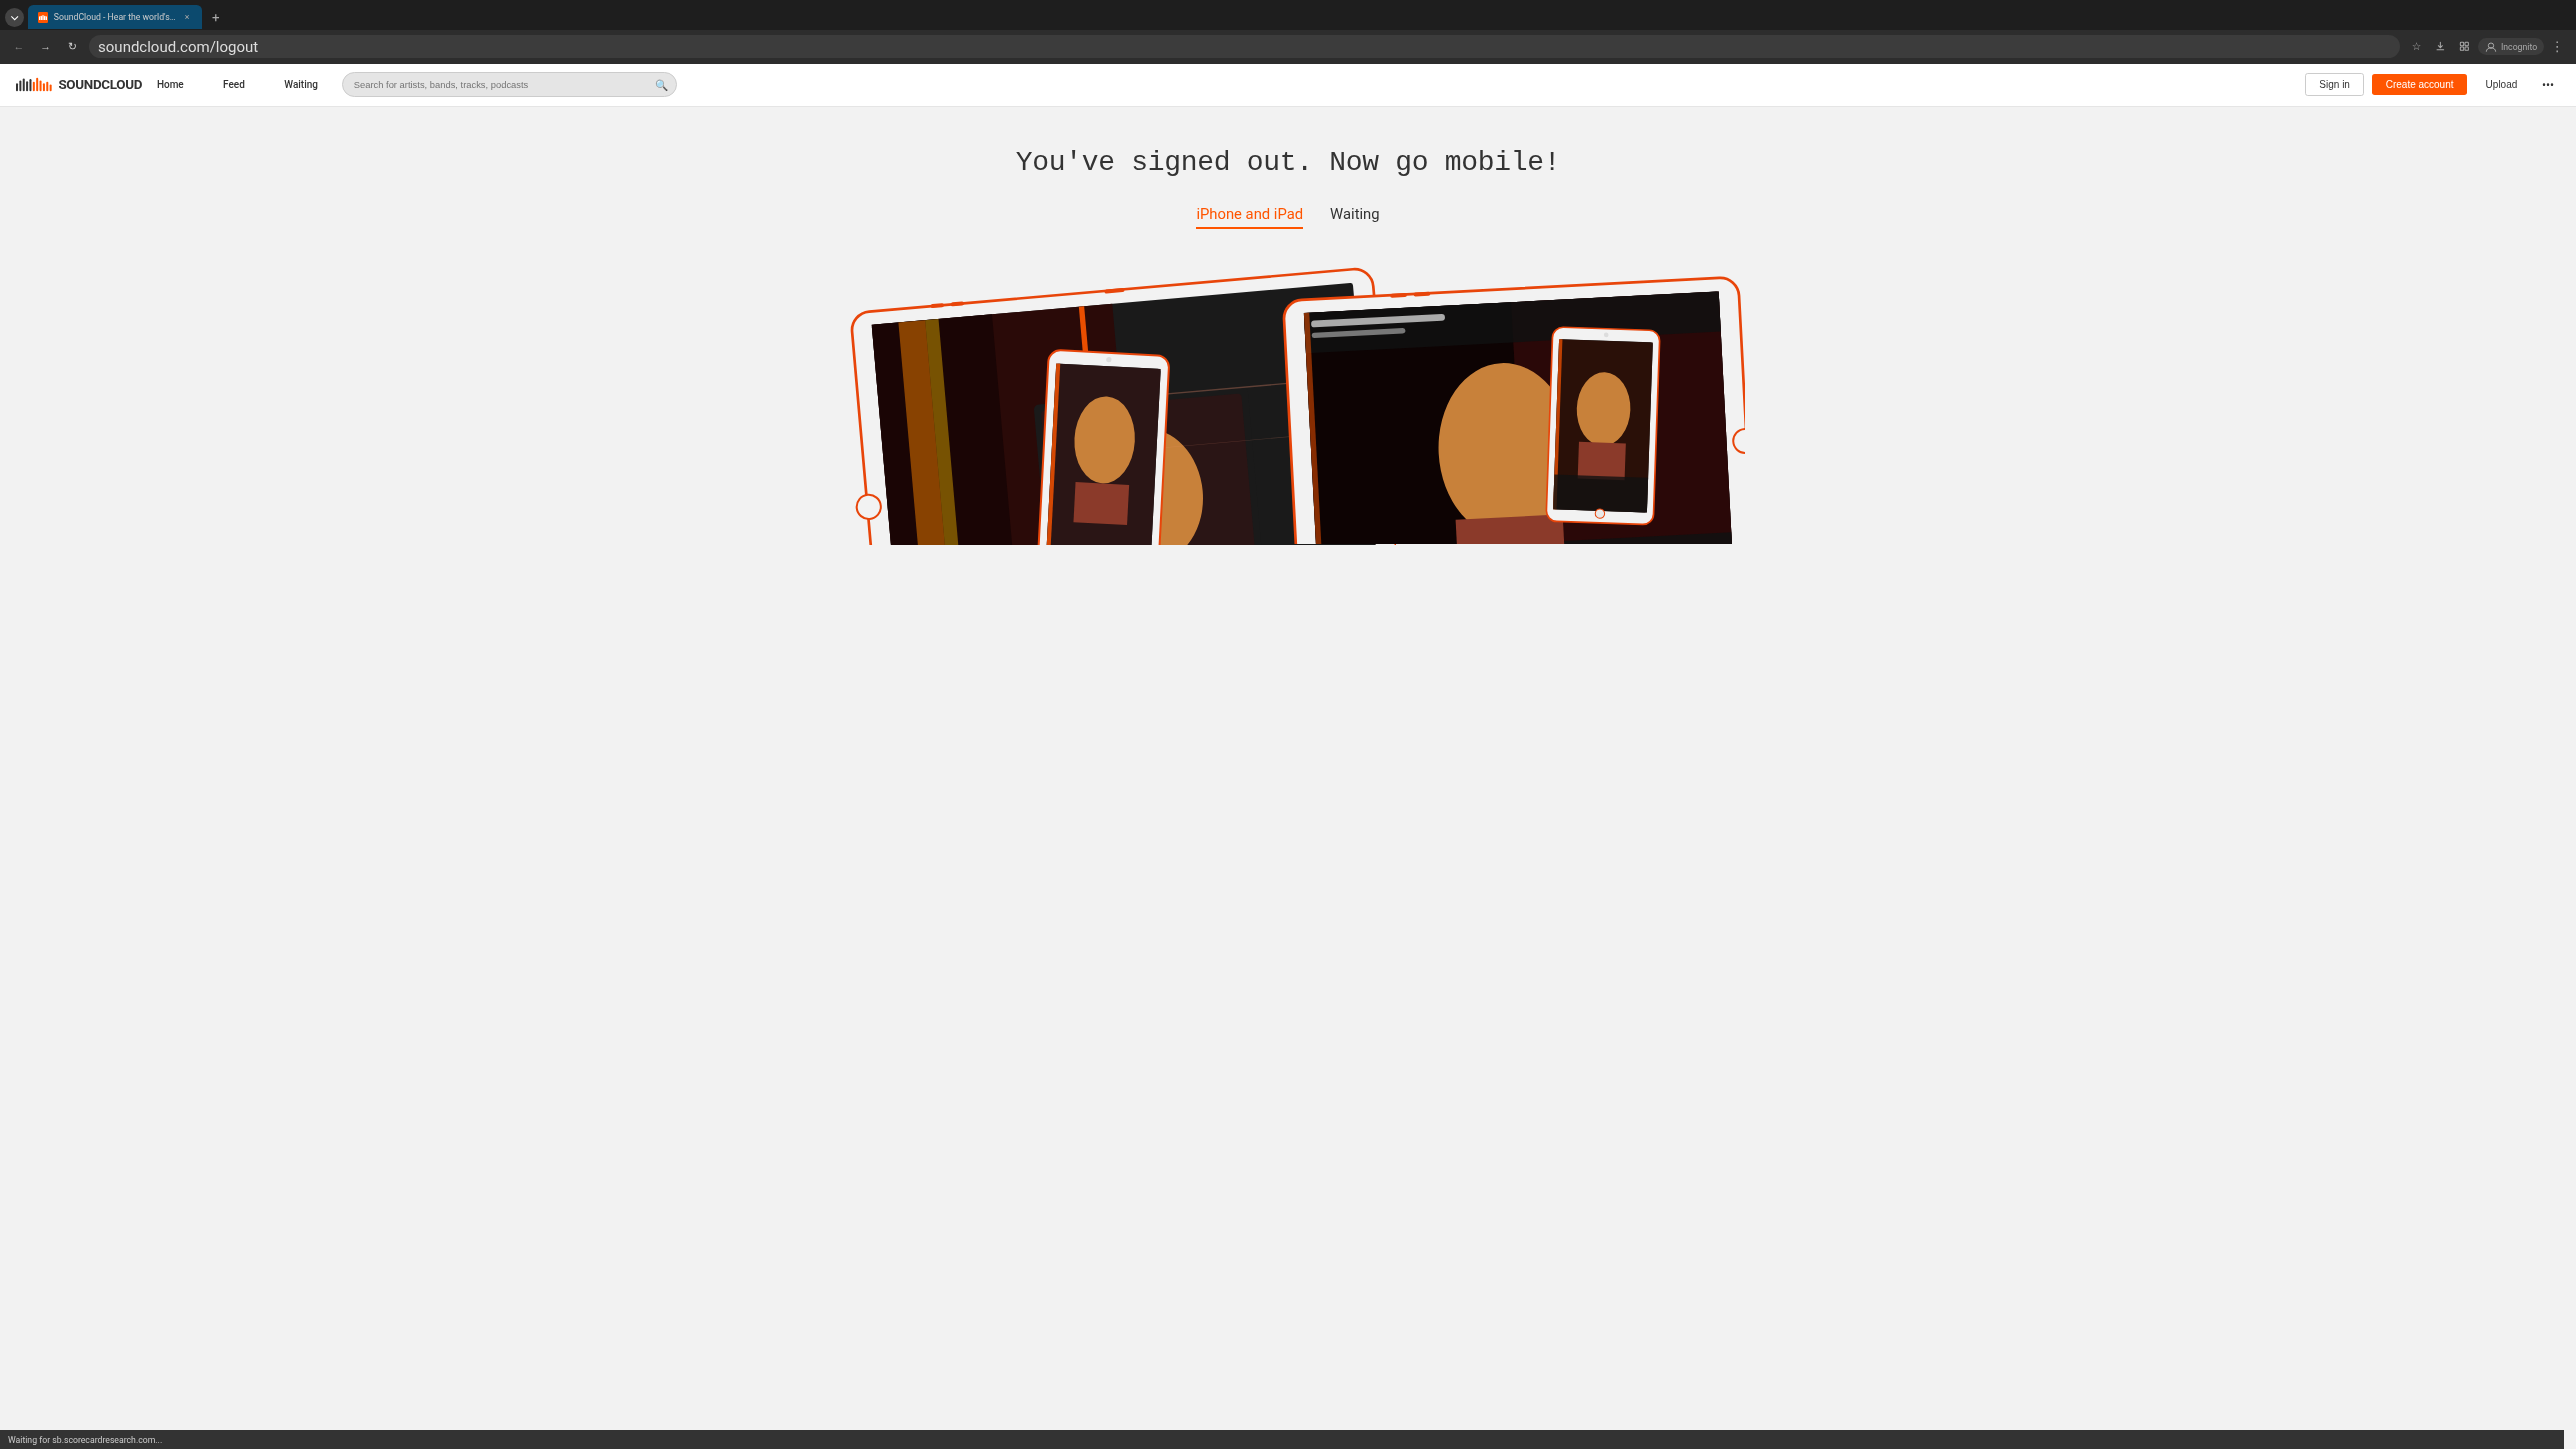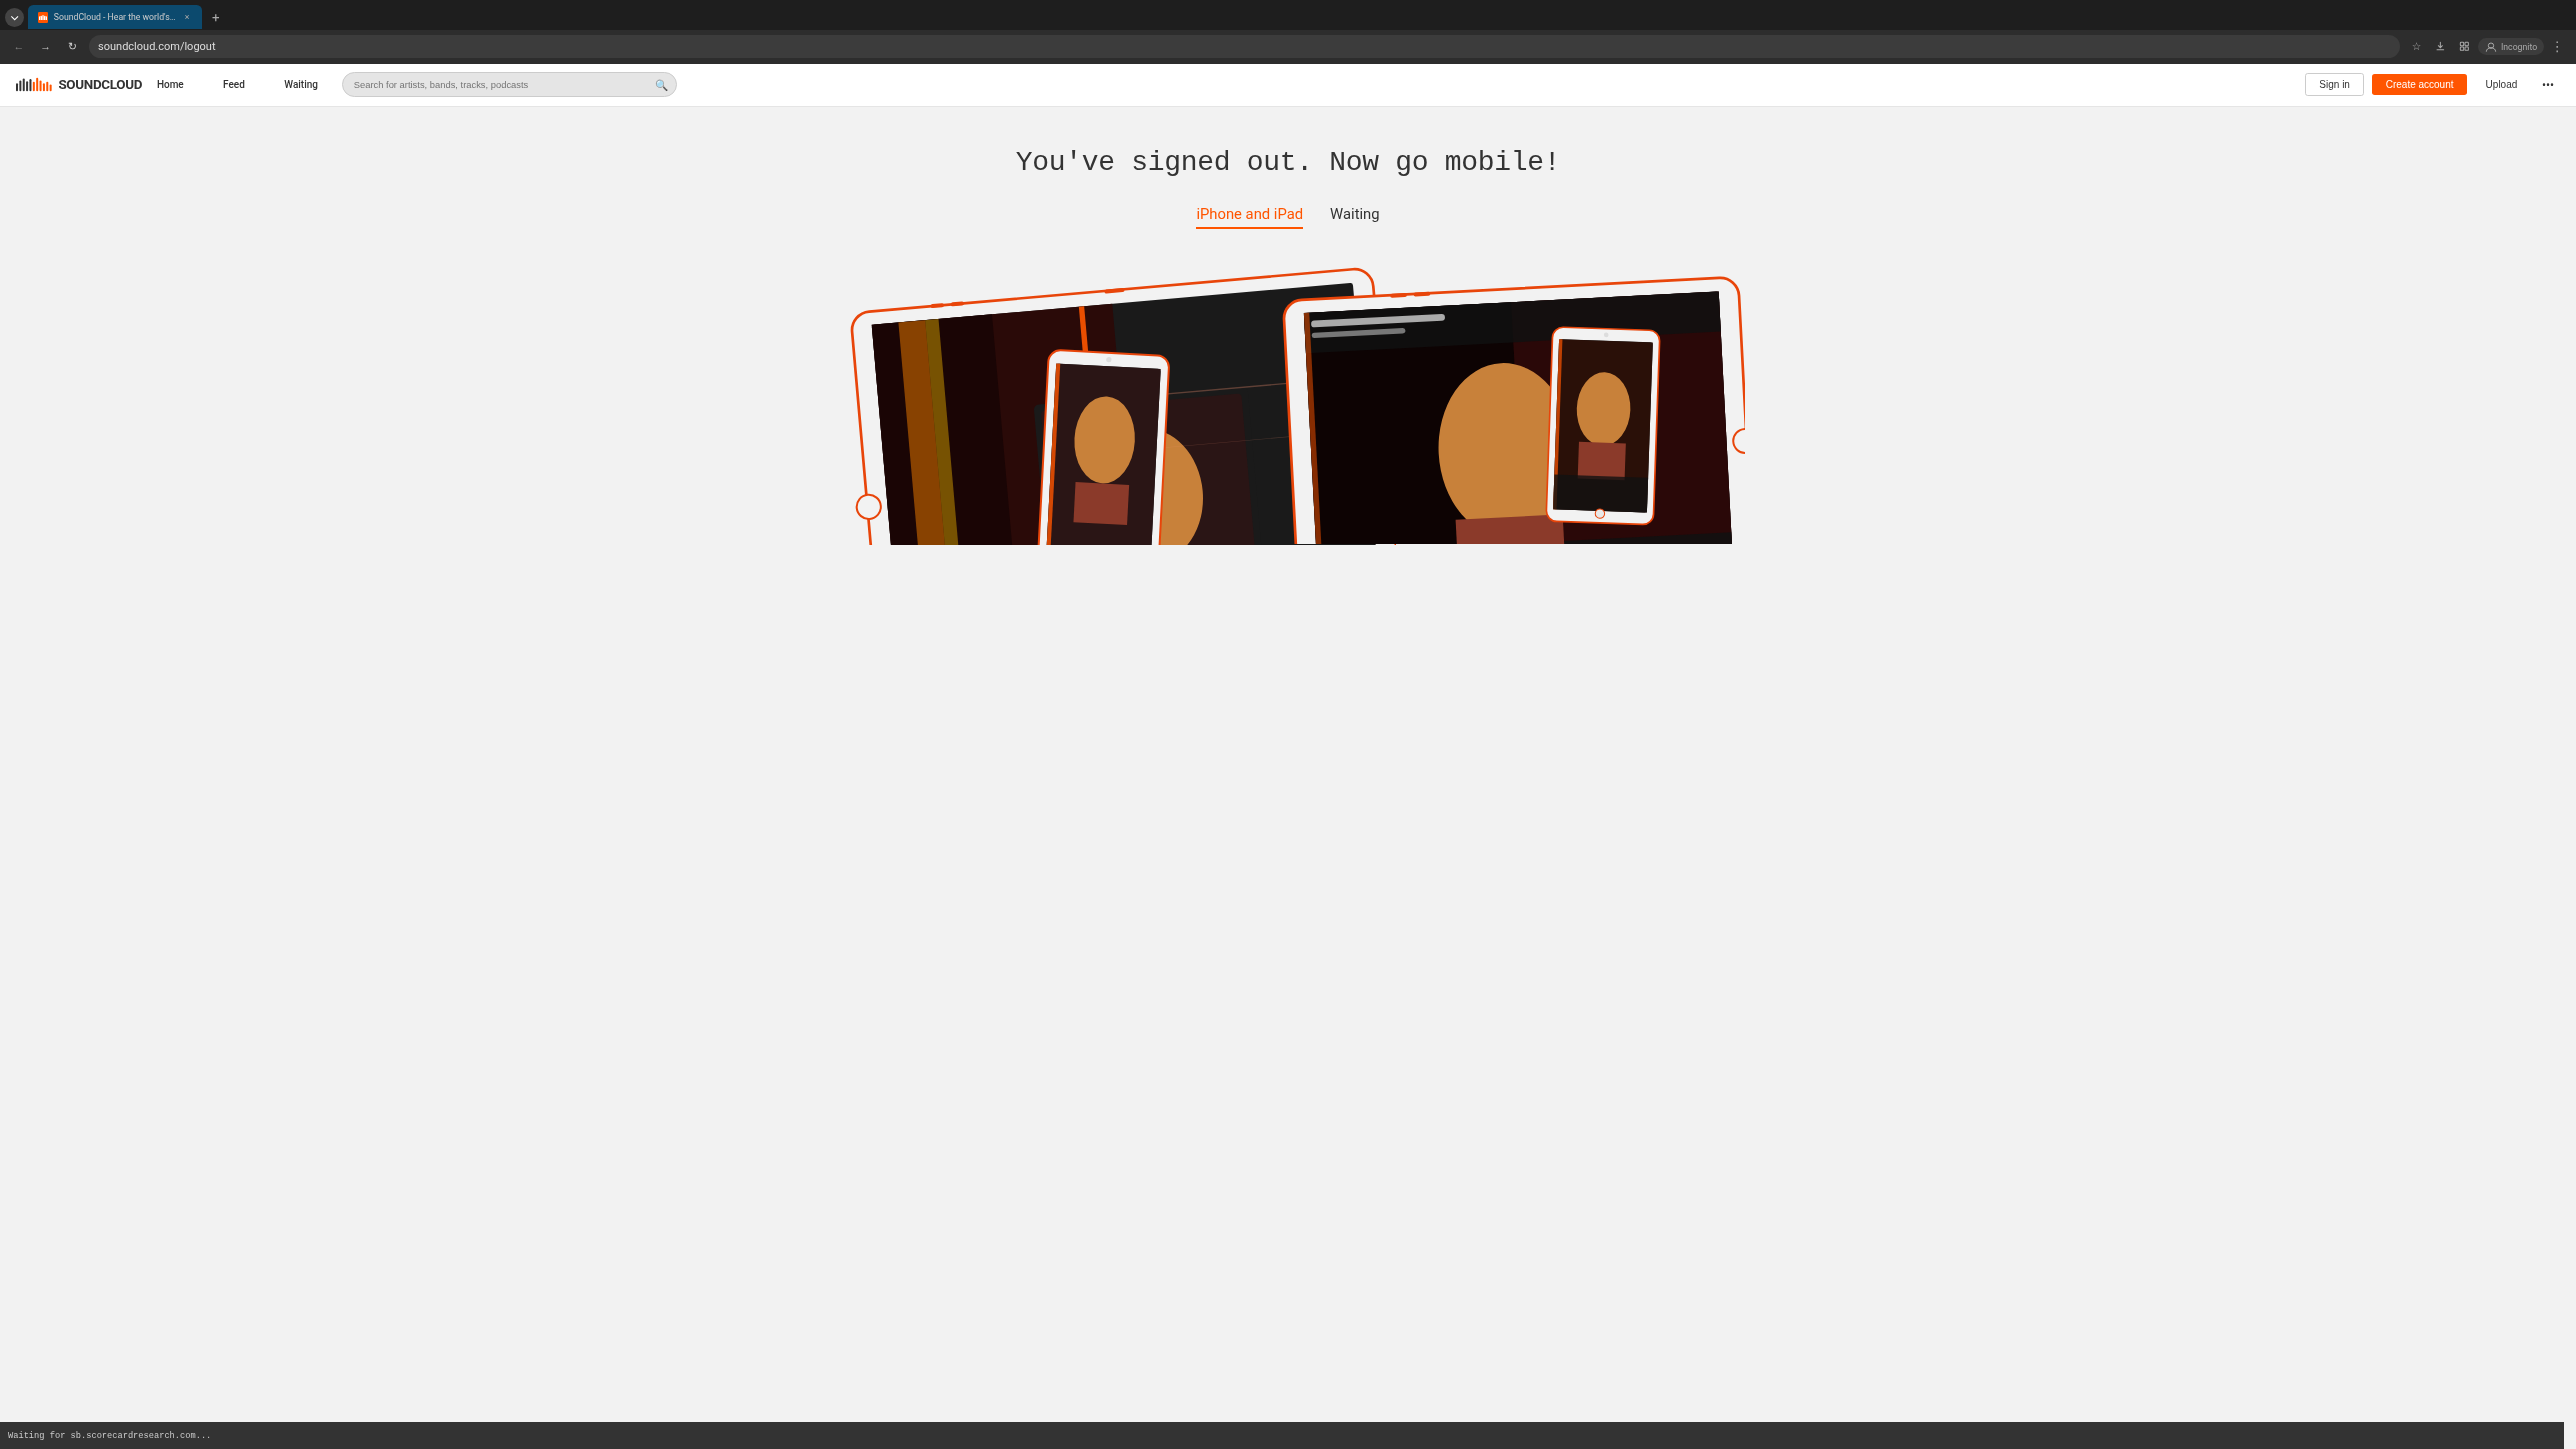--- a/index.html
+++ b/index.html
@@ -119,21 +119,21 @@
       background: #3c3c3c;
       border-radius: 13.4px;
       height: 23px;
       display: flex;
       align-items: center;
       padding: 0 9.4px;
       gap: 5.4px;
     }
     .address-text {
       color: #ddd;
-      font-size: 11px;
+      font-size: 15px;
       flex: 1;
     }
     .toolbar-actions {
       display: flex;
       align-items: center;
       gap: 2.7px;
     }
     .toolbar-icon-btn {
       width: 21.5px;
       height: 21.5px;
@@ -338,24 +338,23 @@
     
     .status-bar {
       position: fixed;
       bottom: 0;
       left: 0;
       right: 12px;
       background: #333;
       color: #ccc;
       font-size: 8.7px;
       padding: 2.7px 8px;
-      height: 27px;
-      display: flex;
-      align-items: center;
-      font-family: Liberation Mono, monospace;
+      height: 19px;
+      display: flex;
+      align-items: center;
     }
   </style>
 </head>
 <body>
 
 <div class="browser-chrome">
 
   <div class="browser-tab-bar">
     <div class="browser-tab-switcher">
       <svg width="9.4" height="9.4" viewBox="0 0 14 14" fill="none">

